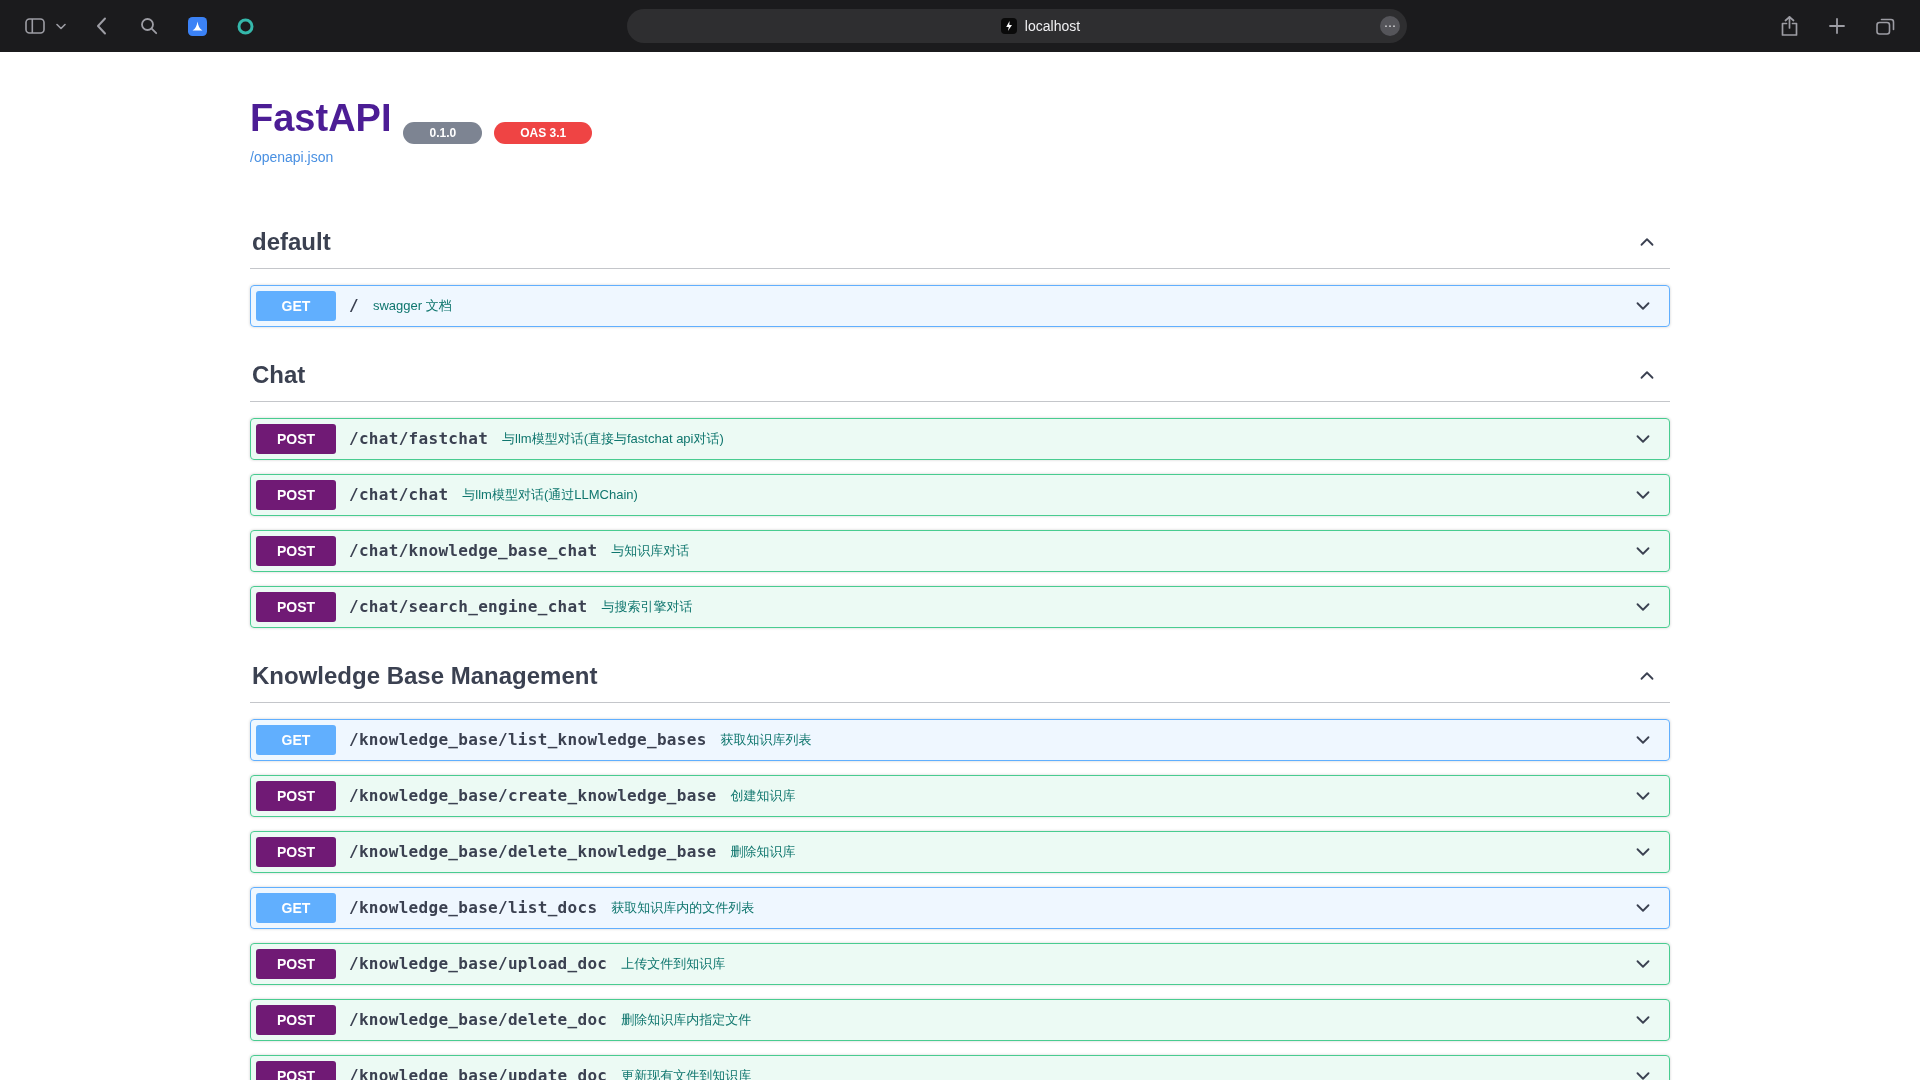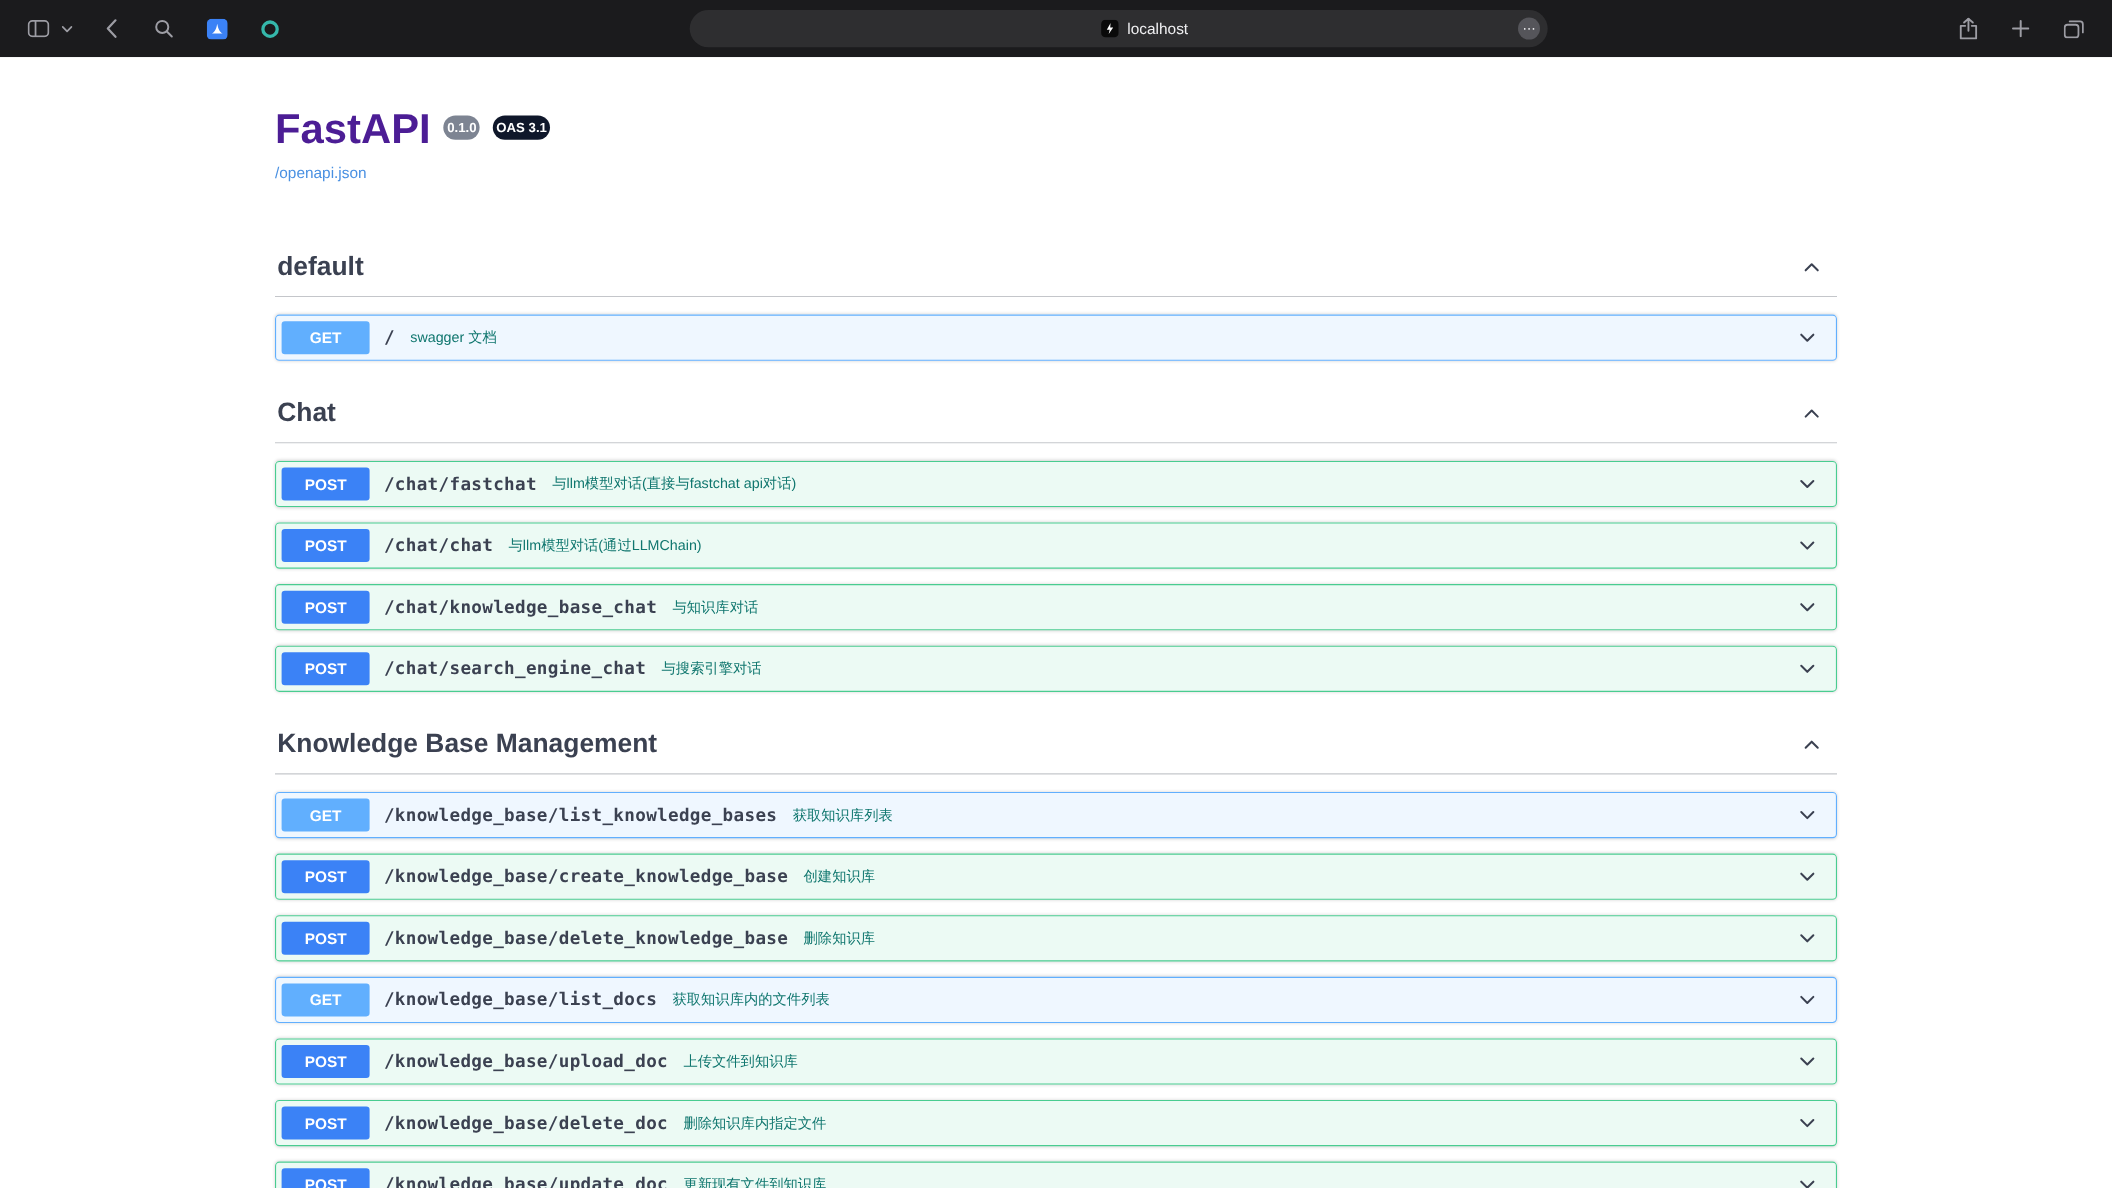--- a/index.html
+++ b/index.html
@@ -23,24 +23,24 @@
   .more-badge { position:absolute; right:7px; top:7px; width:20px; height:20px;
                 border-radius:50%; background:#55555a; color:#e8e8ea; font-size:12px;
                 line-height:20px; text-align:center; cursor:pointer; }
 
   
   .page { height:1028px; overflow:hidden; background:#fff; }
   .content { width:1420px; margin:0 auto; padding-top:46px; }
 
   .info-title { display:flex; align-items:flex-start; gap:12px; }
   .info-title h1 { font-size:38px; font-weight:700; color:#4c1d95; line-height:1.1; }
-  .badge { font-size:12px; font-weight:700; color:#fff; padding:4px 3px;
-           border-radius:999px; position:relative; top:7px; white-space:nowrap; }
+  .badge { font-size:12px; font-weight:700; color:#fff; padding:4px 26px;
+           border-radius:999px; position:relative; top:24px; white-space:nowrap; }
   .badge.version { background:#7d8492; }
-  .badge.oas { background:#0f172a; }
+  .badge.oas { background:#ef4444; }
   .spec-link { display:inline-block; margin-top:9px; font-size:14px; color:#4990e2;
                text-decoration:none; cursor:pointer; }
 
   .sections { margin-top:54px; }
   .api-section { margin-bottom:26px; }
   .section-header { display:flex; align-items:center; justify-content:space-between;
                     border-bottom:1px solid rgba(59,65,81,.3); padding:8px 2px 12px 2px;
                     margin-bottom:16px; cursor:pointer; }
   .section-title { font-size:24px; font-weight:700; color:#3b4151; }
   .arrow { display:flex; margin-right:10px; }
@@ -49,21 +49,21 @@
 
   .opblock { display:flex; align-items:center; padding:5px; border-radius:4px;
              margin-bottom:14px; border:1px solid; box-shadow:0 0 3px rgba(0,0,0,.19);
              cursor:pointer; }
   .opblock.get  { background:rgba(97,175,254,.10); border-color:#61affe; }
   .opblock.post { background:rgba(73,204,144,.10); border-color:#49cc90; }
   .method-badge { min-width:80px; text-align:center; padding:7px 16px; border-radius:3px;
                   color:#fff; font-weight:700; font-size:14px;
                   font-family:"Liberation Sans", sans-serif; }
   .opblock.get  .method-badge { background:#61affe; }
-  .opblock.post .method-badge { background:#3b82f6; }
+  .opblock.post .method-badge { background:#701a75; }
   .path { font-family:"DejaVu Sans Mono","Liberation Mono",monospace; font-weight:700;
           font-size:16px; color:#3b4151; margin-left:13px; letter-spacing:.3px; }
   .desc { font-size:13px; color:#0f766e; margin-left:14px; }
   .opblock .arrow { margin-left:auto; }
 </style>
 </head>
 <body>
 
 <div class="browser-bar">
   <div class="tb-group">

